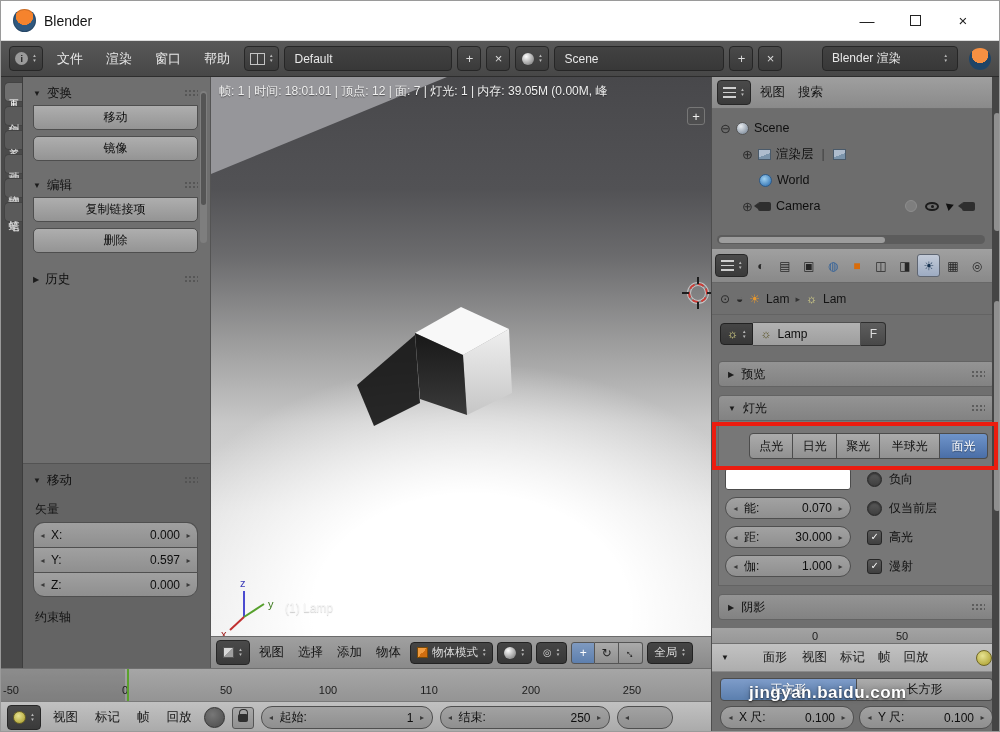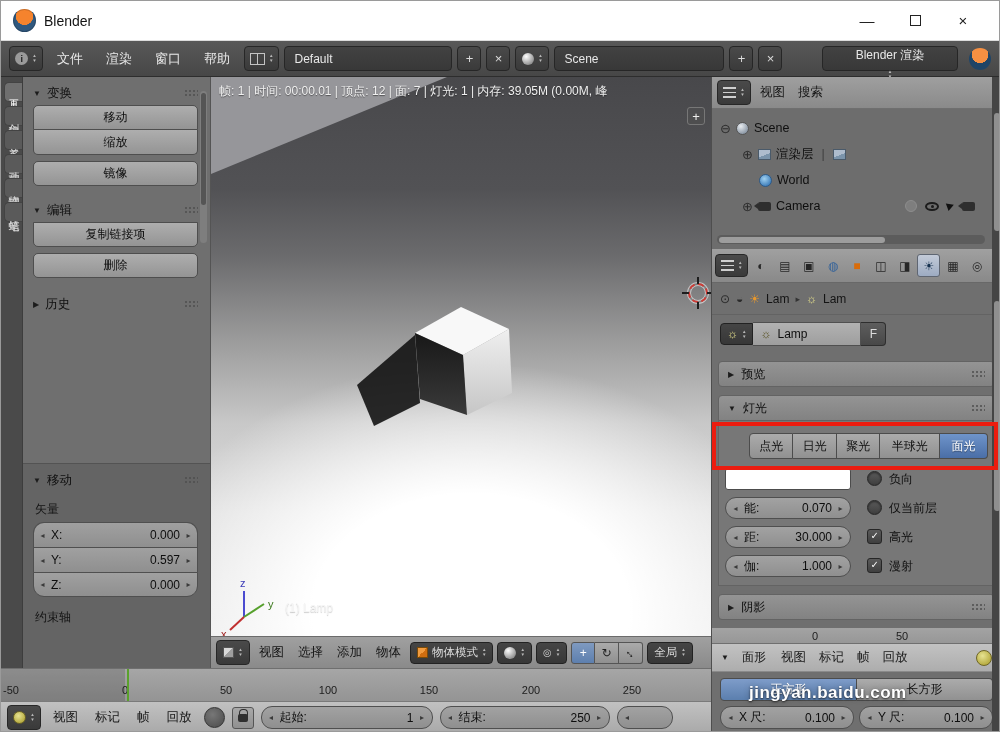--- a/index.html
+++ b/index.html
@@ -148,27 +148,27 @@
 .p-panel-header.closed{border-radius:4px;}
 .lamp-body{margin:0 6px;background:#777;border:1px solid #636363;border-top:none;padding:12px 6px 8px;}
 .lamp-types{display:flex;margin-bottom:9px;}
 .lt{flex:1 1 auto;height:26px;display:flex;align-items:center;justify-content:center;font-size:12px;color:#101010;background:linear-gradient(#ababab,#919191);border:1px solid #4c4c4c;border-left-width:0;white-space:nowrap;padding:0 2px;}
 .lt:first-child{border-left-width:1px;border-radius:4px 0 0 4px;margin-left:24px;}
 .lt:last-child{border-radius:0 4px 4px 0;}
 .lt.wide{flex-grow:1.3;}
 .lt.active{background:linear-gradient(#6e94ca,#4a6ea6);color:#fff;text-shadow:0 1px 1px rgba(0,0,0,.45);}
 .lamp-grid{display:grid;grid-template-columns:126px 1fr;column-gap:16px;row-gap:7px;align-items:center;}
 .color-swatch{height:22px;background:#fff;border:1px solid #4c4c4c;border-radius:3px;}
-.toggle-row{display:flex;gap:7px;color:#0f0f0f;white-space:nowrap;font-family:Liberation Mono, monospace;}
+.toggle-row{display:flex;align-items:center;gap:7px;color:#0f0f0f;white-space:nowrap;font-family:Liberation Mono, monospace;}
 .radio{width:15px;height:15px;border-radius:50%;background:linear-gradient(#5a5a5a,#3f3f3f);border:1px solid #262626;box-shadow:inset 0 1px 2px rgba(0,0,0,.5);flex:none;display:block;}
 .checkbox{width:15px;height:15px;border-radius:3px;background:linear-gradient(#5a5a5a,#3f3f3f);border:1px solid #262626;color:#fff;font-size:11px;line-height:13px;text-align:center;flex:none;display:block;}
 .p-ruler{height:17px;margin-top:7px;background:linear-gradient(#a3a3a3,#979797);border-top:1px solid #6f6f6f;border-bottom:1px solid #6f6f6f;position:relative;color:#1d1d1d;font-size:11px;}
 .p-ruler span{position:absolute;top:2px;}
 .area-header{height:28px;background:linear-gradient(#c2c2c2,#adadad);border-bottom:1px solid #8a8a8a;display:flex;align-items:center;gap:13px;padding:0 9px;color:#141414;}
-.area-header .title{margin-right:2px;}
+.area-header .title{margin-right:2px;margin-left:21px;}
 .ah-menu{font-size:12.5px;color:#1a1a1a;}
 .area-header .clock-glyph{margin-left:auto;}
 .shape-row{display:flex;margin:6px 8px 0;}
 .shape-btn{flex:1;height:23px;display:flex;align-items:center;justify-content:center;font-size:12px;color:#101010;background:linear-gradient(#ababab,#919191);border:1px solid #4c4c4c;border-left-width:0;}
 .shape-btn:first-child{border-left-width:1px;border-radius:4px 0 0 4px;}
 .shape-btn:last-child{border-radius:0 4px 4px 0;}
 .shape-btn.active{background:linear-gradient(#7e9cc9,#5b7fae);color:#fff;text-shadow:0 1px 1px rgba(0,0,0,.4);}
 .size-row{display:flex;gap:5px;margin:5px 8px 0;}
 .size-row .pill{flex:1;height:23px;}
 
@@ -225,21 +225,21 @@
           <i>▲</i>
           <i>▼</i>
         </span>
     </div>
     <div class="dark-field" style="width:170px;">
       <span>Scene</span>
     </div>
     <div class="mini-btn">+</div>
     <div class="mini-btn">×</div>
     <div style="flex:1"></div>
-    <div class="dark-field" style="width:136px;justify-content:space-between;flex-direction:column;">
+    <div class="dark-field" style="width:136px;justify-content:space-between;">
       <span>Blender 渲染</span>
       <span class="dd">
           <i>▲</i>
           <i>▼</i>
         </span>
     </div>
     <span class="blender-badge"></span>
   </div>
 
   <div class="vtabs">
@@ -252,21 +252,20 @@
   </div>
 
   <div class="toolshelf">
     <div class="panel-header">
       <span class="tri">▼</span>
       <span>变换</span>
       <span class="grip"></span>
     </div>
     <div class="btn-group">
       <div class="btn">移动</div>
-      <div class="btn">缩放</div>
     </div>
     <div class="btn single" style="margin-top:6px;">镜像</div>
 
     <div class="panel-header" style="margin-top:12px;">
       <span class="tri">▼</span>
       <span>编辑</span>
       <span class="grip"></span>
     </div>
     <div class="btn-group">
       <div class="btn">复制链接项</div>
@@ -331,21 +330,21 @@
       <polygon points="204,256 252,278 256,338 209,322" fill="url(#darkGrad)"></polygon>
       <g>
         <line x1="33" y1="540" x2="33" y2="514" stroke="#4b4bd0" stroke-width="2"></line>
         <line x1="33" y1="540" x2="53" y2="527" stroke="#56a02c" stroke-width="2"></line>
         <line x1="33" y1="540" x2="19" y2="553" stroke="#c03030" stroke-width="2"></line>
         <text x="29" y="510" font-size="11" fill="#3a3ab8">z</text>
         <text x="57" y="531" font-size="11" fill="#3d7a1e">y</text>
         <text x="10" y="561" font-size="11" fill="#a02525">x</text>
       </g>
     </svg>
-    <div class="vp-info">帧: 1 | 时间: 00:00.01 | 顶点: 12 | 面: 7 | 灯光: 1 | 内存: 39.05M (0.00M, 峰</div>
+    <div class="vp-info">帧: 1 | 时间: 18:01.01 | 顶点: 12 | 面: 7 | 灯光: 1 | 内存: 39.05M (0.00M, 峰</div>
     <div class="lamp-label">(1) Lamp</div>
     <div class="cursor3d">
       <span class="ring"></span>
       <span class="tick t"></span>
         <span class="tick b"></span>
         <span class="tick l"></span>
         <span class="tick r"></span>
     </div>
     <div class="vp-plus">+</div>
   </div>
@@ -399,21 +398,21 @@
         </span>
     </div>
   </div>
 
   <div class="timeline-ruler">
     <div class="tr-neg"></div>
     <span class="tick-label" style="left:10px">-50</span>
     <span class="tick-label" style="left:124px">0</span>
     <span class="tick-label" style="left:225px">50</span>
     <span class="tick-label" style="left:327px">100</span>
-    <span class="tick-label" style="left:428px">150</span>
+    <span class="tick-label" style="left:428px">110</span>
     <span class="tick-label" style="left:530px">200</span>
     <span class="tick-label" style="left:631px">250</span>
     <div class="curframe"></div>
   </div>
 
   <div class="timeline-header">
     <div class="editor-btn">
       <span class="clock-glyph small"></span>
       <span class="dd">
           <i>▲</i>

